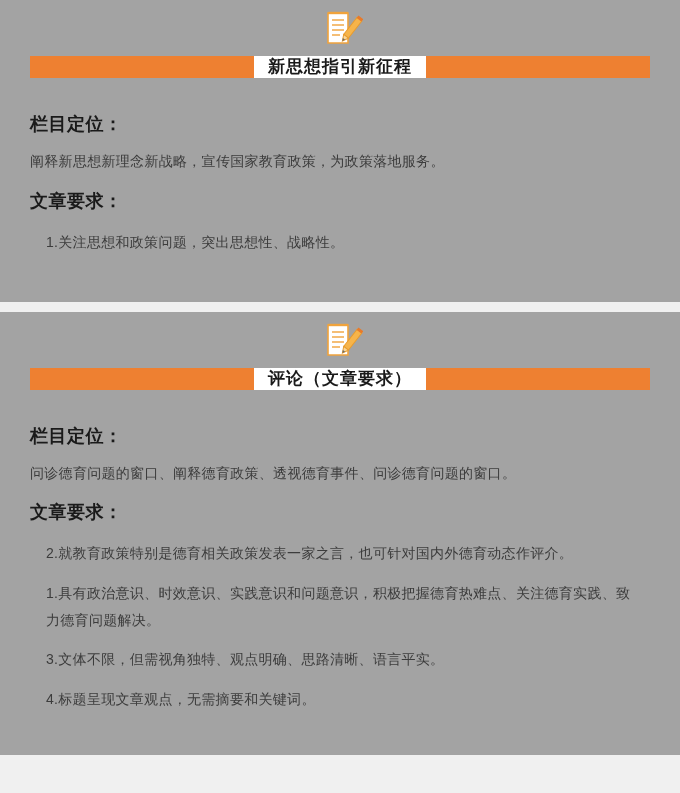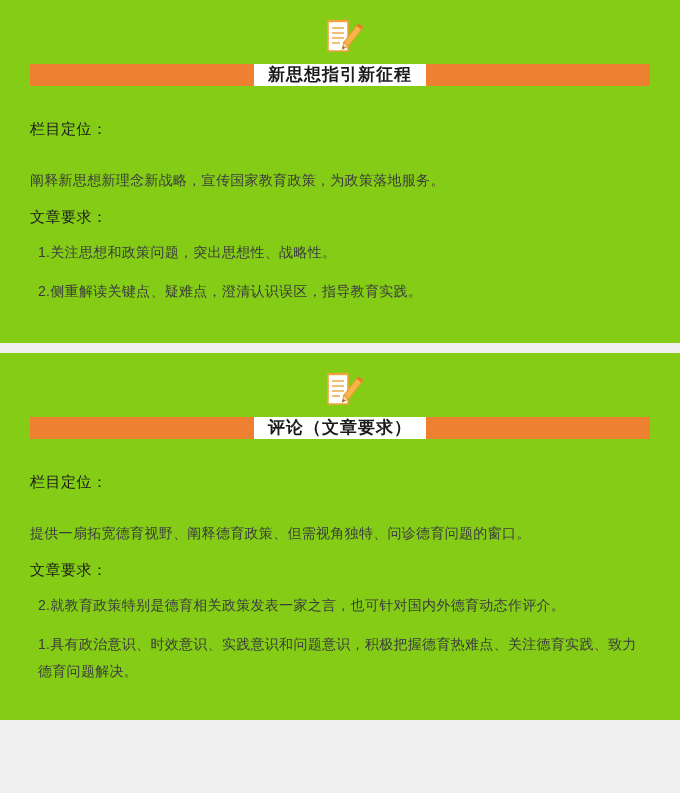--- a/index.html
+++ b/index.html
@@ -10,22 +10,22 @@
   body {
     width: 680px;
     min-height: 793px;
     font-family: "Liberation Sans", sans-serif;
   }
   .page {
     width: 680px;
     background: #f0f0f0;
   }
   .card {
-    background: #84cc16;
-    padding: 8px 0 26px 0;
+    background: #a3a3a3;
+    padding: 0 0 26px 0;
     position: relative;
   }
   .card + .card {
     margin-top: 10px;
   }
   .card-top-spacer {
     height: 8px;
   }
   
   .icon-wrap {
@@ -59,35 +59,35 @@
     padding: 0 14px;
     white-space: nowrap;
     letter-spacing: 1px;
     background: #ffffff;
     line-height: 22px;
   }
   .body {
     padding: 16px 30px 0 30px;
   }
   .section-head {
-    font-size: 15px;
-    font-weight: normal;
+    font-size: 18px;
+    font-weight: bold;
     color: #1a1a1a;
     margin: 14px 0 0 0;
     letter-spacing: 0.5px;
   }
   .para {
     font-size: 14px;
     color: #3c3c3c;
     line-height: 1.9;
-    margin: 28px 0 0 0;
+    margin: 12px 0 0 0;
     letter-spacing: 0.3px;
   }
   .list {
-    margin: 8px;
+    margin: 16px;
     padding: 0;
     list-style: none;
   }
   .list li {
     font-size: 14px;
     color: #3c3c3c;
     line-height: 1.95;
     margin: 12px 0 0 0;
     letter-spacing: 0.3px;
   }
@@ -127,21 +127,20 @@
       <div class="title-text">新思想指引新征程</div>
       <div class="bar bar-right"></div>
     </div>
 
     <div class="body">
       <div class="section-head">栏目定位：</div>
       <p class="para">阐释新思想新理念新战略，宣传国家教育政策，为政策落地服务。</p>
       <div class="section-head">文章要求：</div>
       <ul class="list">
         <li>1.关注思想和政策问题，突出思想性、战略性。</li>
-        <li>2.侧重解读关键点、疑难点，澄清认识误区，指导教育实践。</li>
       </ul>
       <div class="gap-bottom"></div>
     </div>
   </div>
 
   <div class="card">
     <div class="card-top-spacer"></div>
 
     <div class="icon-wrap">
       <svg class="note-icon" width="46" height="40" viewBox="0 0 46 40" xmlns="http://www.w3.org/2000/svg">
@@ -161,24 +160,26 @@
     </div>
 
     <div class="title-row">
       <div class="bar bar-left"></div>
       <div class="title-text">评论（文章要求）</div>
       <div class="bar bar-right"></div>
     </div>
 
     <div class="body">
       <div class="section-head">栏目定位：</div>
-      <p class="para">提供一扇拓宽德育视野、阐释德育政策、但需视角独特、问诊德育问题的窗口。</p>
+      <p class="para">问诊德育问题的窗口、阐释德育政策、透视德育事件、问诊德育问题的窗口。</p>
       <div class="section-head">文章要求：</div>
       <ul class="list">
         <li>2.就教育政策特别是德育相关政策发表一家之言，也可针对国内外德育动态作评介。</li>
         <li>1.具有政治意识、时效意识、实践意识和问题意识，积极把握德育热难点、关注德育实践、致力德育问题解决。</li>
+        <li>3.文体不限，但需视角独特、观点明确、思路清晰、语言平实。</li>
+        <li>4.标题呈现文章观点，无需摘要和关键词。</li>
 
       </ul>
 
     </div>
   </div>
 
 </div>
 
 </body></html>

